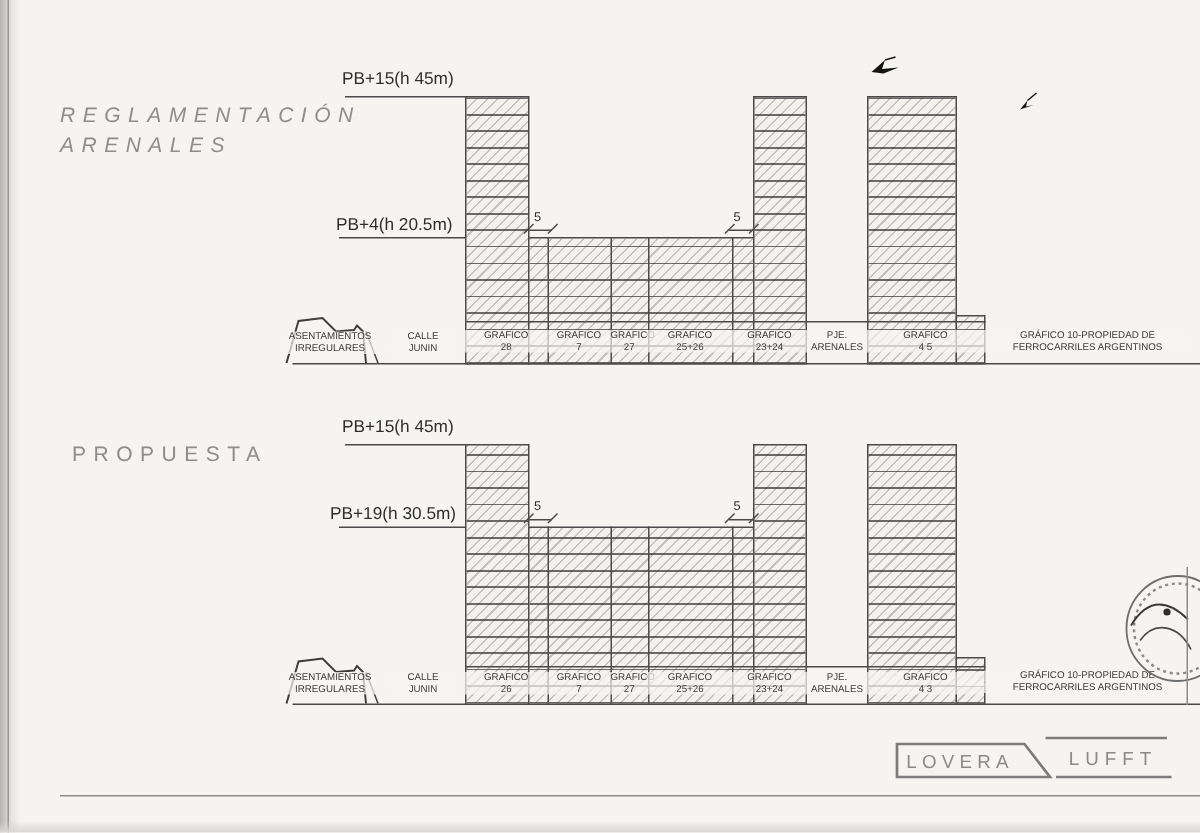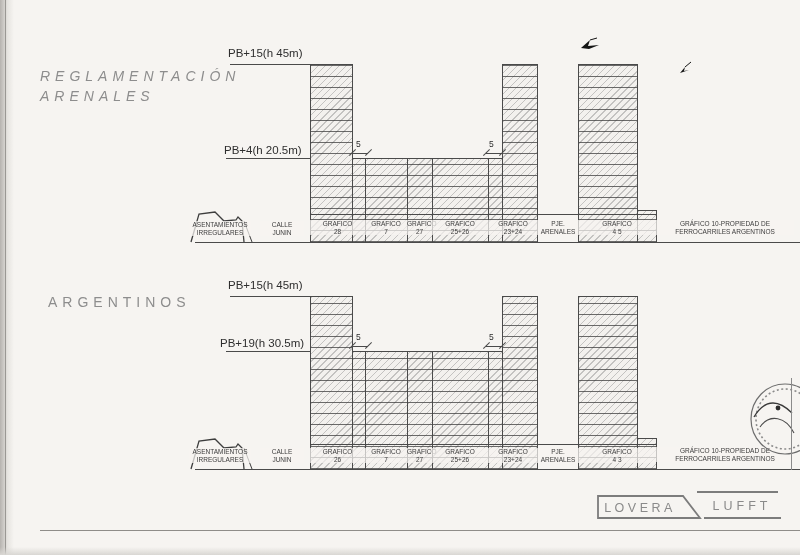--- a/index.html
+++ b/index.html
@@ -134,21 +134,21 @@
 <svg style="left:579px;top:37px;" width="22" height="15" viewBox="0 0 22 15">
   <path d="M2,11 L11,3 L9,9 L20,8 L10,12 Z" fill="#141414"></path>
   <line x1="11" y1="3" x2="18" y2="1" stroke="#141414" stroke-width="1"></line>
 </svg>
 <svg style="left:676px;top:61px;" width="16" height="14" viewBox="0 0 16 14">
   <path d="M4,12 L9,6 L8,10 L13,9 Z" fill="#141414"></path>
   <line x1="9" y1="6" x2="15" y2="1" stroke="#141414" stroke-width="1"></line>
 </svg>
 
 <div class="sec-title" style="left:48px;top:292px;">
-  <span>ARGENTINOS</span>
+  <span>PROPUESTA</span>
   <span></span>
 </div>
 
 <div class="pb" style="left:228px;top:279px;">PB+15(h 45m)</div>
 <div class="hline" style="left:230px;top:296px;width:80px;"></div>
 <div class="pb" style="left:220px;top:337px;">PB+19(h 30.5m)</div>
 <div class="hline" style="left:226px;top:351px;width:126px;"></div>
 
 <div class="bld" style="left:310px;top:296px;width:43px;height:174px;"></div>
 <div class="bld" style="left:352px;top:351px;width:151px;height:119px;"></div>

